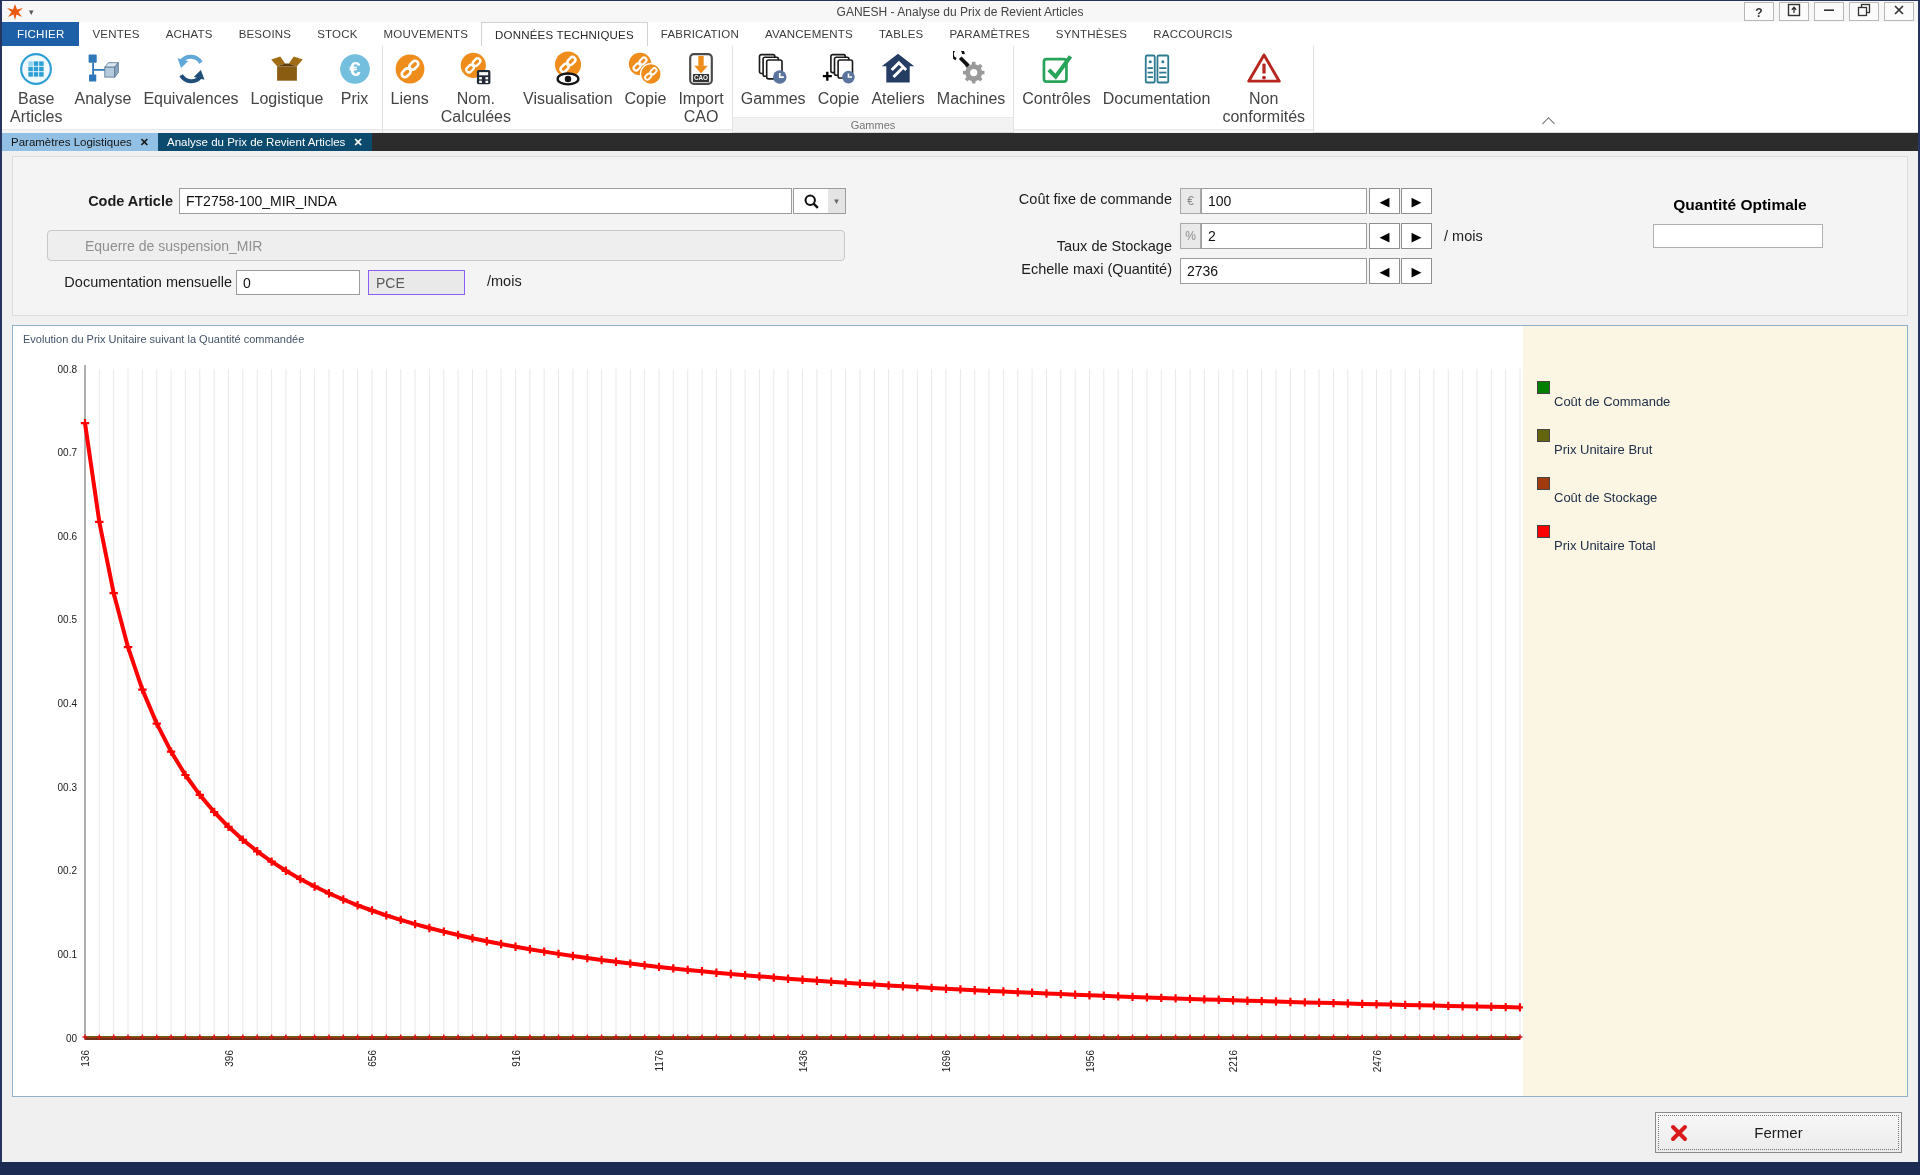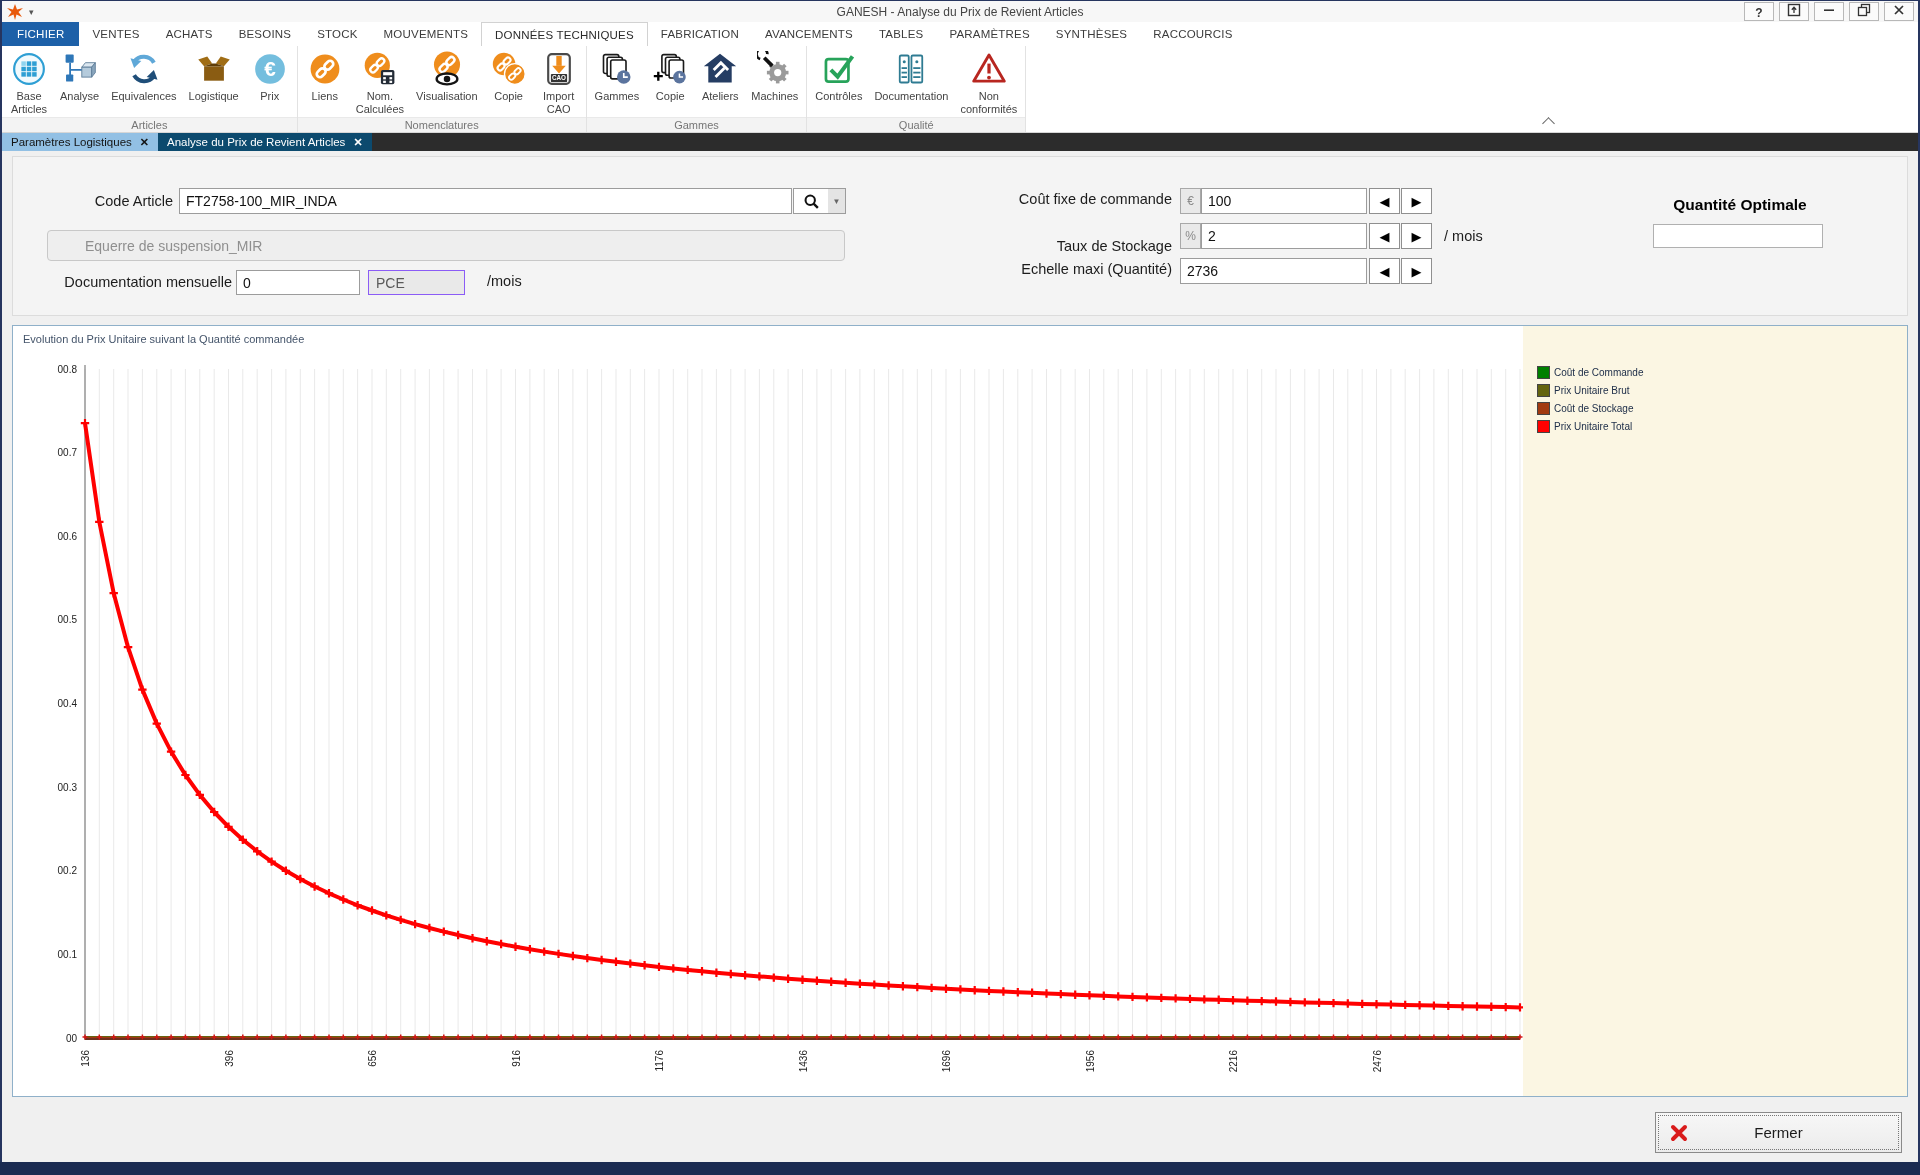--- a/index.html
+++ b/index.html
@@ -31,21 +31,21 @@
   .mr-ic .serif-i { font-family:"Liberation Serif",serif; font-weight:bold; font-size:17px; }
   .mr-caret { font-size:8px; color:#555; margin-left:2px; }
 
   
   .ribbon { position:absolute; top:46px; left:2px; right:2px; height:87px; background:#fff; border-bottom:1px solid #d6d6d6; display:flex; align-items:stretch; }
   .rgroup { display:flex; flex-direction:column; border-right:1px solid #e2e2e2; }
   .ritems { flex:1; display:flex; align-items:flex-start; padding:2px 2px 0 2px; }
   .ritem { display:flex; flex-direction:column; align-items:center; padding:2px 6px; min-width:42px; cursor:default; }
   .ricon { width:38px; height:38px; display:flex; align-items:center; justify-content:center; }
   .ricon svg { width:36px; height:36px; }
-  .rlabel { font-size:11px; color:#444; text-align:center; line-height:1.15; margin-top:2px; white-space:pre-line; }
+  .rlabel { font-size:16px; color:#444; text-align:center; line-height:1.15; margin-top:2px; white-space:pre-line; }
   .rgname { height:15px; background:#f3f3f3; border-top:1px solid #e9e9e9; font-size:11px; color:#767676; text-align:center; line-height:14px; }
   .ribbon-collapse { position:absolute; left:1544px; top:119px; width:9px; height:9px; border-top:1.6px solid #666; border-right:1.6px solid #666; transform:rotate(-45deg); }
 
   
   .doctabs { position:absolute; top:133px; left:2px; right:2px; height:18px; background:#2c2c2c; display:flex; }
   .dtab { display:flex; align-items:center; gap:8px; padding:0 9px; font-size:11.5px; white-space:nowrap; }
   .dtab.inactive { background:#92c0e4; color:#141414; }
   .dtab.active { background:#0c4a6e; color:#fff; }
   .dtab .x { font-weight:bold; font-size:11px; cursor:default; }
   .dtabs-dd { position:absolute; right:8px; top:5px; color:#e8e8e8; font-size:9px; }
@@ -63,21 +63,21 @@
   .qo-label { position:absolute; left:1650px; top:196px; width:180px; text-align:center; font-size:15.5px; font-weight:bold; color:#000; }
 
   
   .chart-panel { position:absolute; left:12px; top:325px; width:1896px; height:772px; background:#fff; border:1px solid #8fb0c9; }
   .chart-title { position:absolute; left:10px; top:7px; font-size:11px; color:#44546a; z-index:3; }
   .chart-svg { position:absolute; left:0; top:0; z-index:1; }
   .chart-cream { position:absolute; left:1510px; top:0; right:0; bottom:0; background:#fbf6e3; z-index:2; }
   .legend { position:absolute; left:14px; top:40px; display:flex; flex-direction:column; gap:5px; }
   .legend-item { display:flex; align-items:center; gap:4px; }
   .legend-swatch { width:13px; height:13px; border:1px solid #444; flex:none; }
-  .legend-label { font-size:10px; color:#20304a; white-space:nowrap; }
+  .legend-label { font-size:13px; color:#20304a; white-space:nowrap;margin-top:28px; }
 
   
   .fermer-btn { position:absolute; left:1655px; top:1112px; width:247px; height:41px; background:linear-gradient(#f7f7f7,#ececec); border:1px solid #8a8a8a; outline:1px dotted #777; outline-offset:-4px; display:flex; align-items:center; }
   .fermer-x { position:absolute; left:14px; }
   .fermer-label { width:100%; text-align:center; font-size:15px; color:#1c1c1c; }
 </style>
 </head>
 <body>
 
 <div class="frame-left"></div>
@@ -428,21 +428,21 @@
   </div>
     <div class="dtab active">
     <span>Analyse du Prix de Revient Articles</span>
     <span class="x">✕</span>
   </div>
   </div>
 <div class="dtabs-dd">▼</div>
 
 <div class="form-panel"></div>
 
-<div class="flabel" style="left:60px;top:193px;width:113px;text-align:right;">Code Article</div>
+<div class="flabel" style="left:60px;top:193px;width:113px;text-align:right;font-weight:bold;">Code Article</div>
 <input class="tinput" style="left: 179px; top: 188px; width: 613px; height: 26px;" value="FT2758-100_MIR_INDA">
 <div class="search-btn">
   <svg width="17" height="17" viewBox="0 0 20 20">
       <circle cx="8.5" cy="8.5" r="5.5" fill="none" stroke="#111" stroke-width="2.4"></circle>
       <path d="M12.5 12.5 L17.5 17.5" stroke="#111" stroke-width="2.8"></path>
     </svg>
 </div>
 <div class="search-dd">▼</div>
 
 <div class="rounded-dis" style="left:47px;top:230px;width:798px;height:31px;padding-left:37px;">Equerre de suspension_MIR</div>

